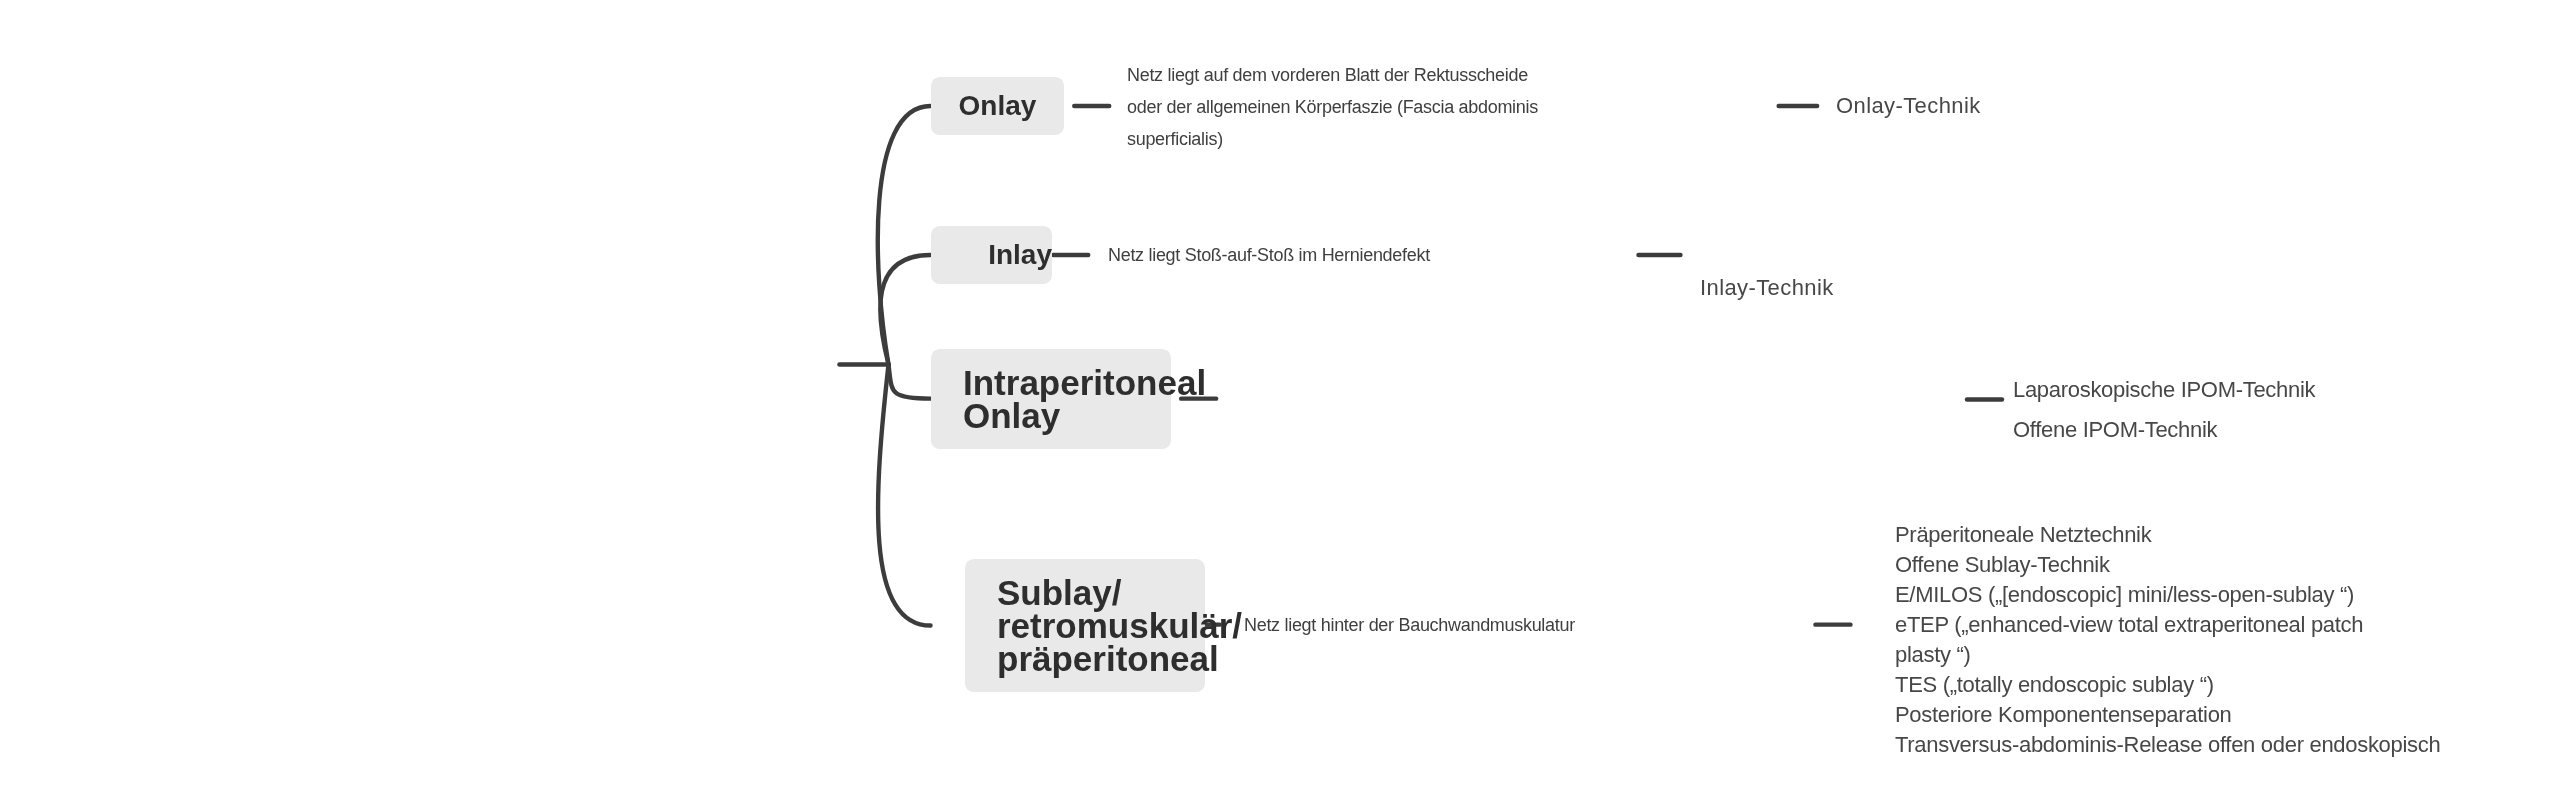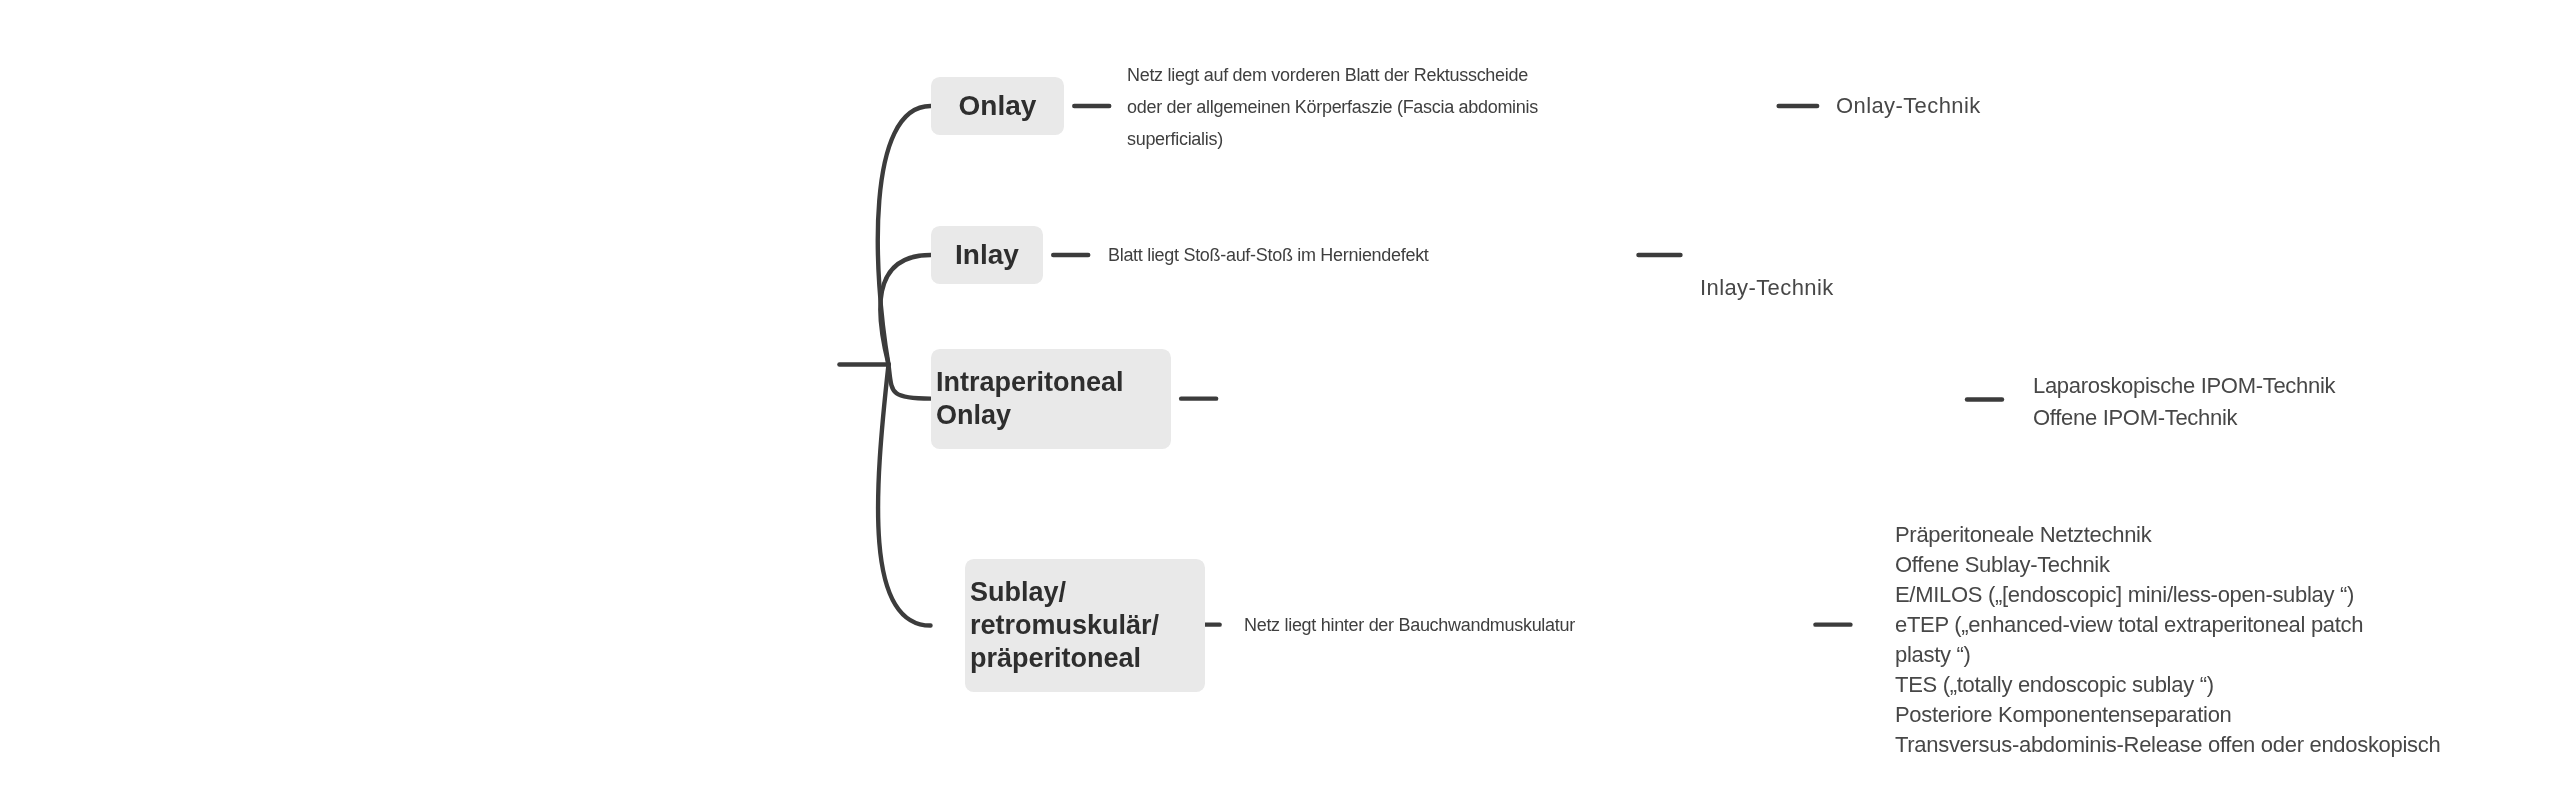--- a/index.html
+++ b/index.html
@@ -41,41 +41,41 @@
     font-size:42px;line-height:53px;
     white-space:pre-line;
     letter-spacing:-0.4px;
   }
   .node.small{
     font-size:28px;
     justify-content:center;
     white-space:pre-line;
   }
   .node.multi{
-    font-size:27px;line-height:33px;
+    font-size:35px;line-height:33px;
     justify-content:flex-start;
-    padding-left:5px;
+    padding-left:32px;
     white-space:pre-line;
   }
   .desc{
     position:absolute;
     font-size:18px;line-height:32px;
     color:var(--body-text);
     letter-spacing:-0.3px;
     white-space:pre-line;
   }
   .techniques{
     position:absolute;
     font-size:22px;
     color:var(--technique-text);
     letter-spacing:0.4px;
     white-space:pre-line;
   }
   .techniques.tight{line-height:30px;letter-spacing:-0.3px;margin-left:34px;}
-  .techniques.pair{line-height:32px;letter-spacing:-0.3px;margin-left:20px;}
+  .techniques.pair{line-height:40px;letter-spacing:-0.3px;}
   .techniques.single{line-height:32px;}
 </style>
 </head>
 <body>
 
 <div class="stage">
 
   <svg class="connectors" viewBox="0 0 2940 904" xmlns="http://www.w3.org/2000/svg">
 
     <line x1="958" y1="416" x2="1014" y2="416"></line>
@@ -98,24 +98,24 @@
 
 
   <div class="node small" style="left:931px;top:77px;width:133px;height:58px;">
     <span>Onlay</span>
   </div>
   <div class="desc" style="left:1127px;top:59px;">Netz liegt auf dem vorderen Blatt der Rektusscheide
 oder der allgemeinen Körperfaszie (Fascia abdominis
 superficialis)</div>
   <div class="techniques single" style="left:1836px;top:90px;">Onlay-Technik</div>
 
-  <div class="node small" style="left:931px;top:226px;width:112px;height:58px;">
+  <div class="node small" style="left:931px;top:226px;width:121px;height:58px;justify-content:flex-end;">
     <span>Inlay</span>
   </div>
-  <div class="desc" style="left:1108px;top:239px;">Blatt liegt Stoß-auf-Stoß im Herniendefekt</div>
+  <div class="desc" style="left:1108px;top:239px;">Netz liegt Stoß-auf-Stoß im Herniendefekt</div>
   <div class="techniques single" style="left:1700px;top:239px;margin-top:33px;">Inlay-Technik</div>
 
   <div class="node multi" style="left:931px;top:349px;width:240px;height:100px;">
     <span>Intraperitoneal
 Onlay</span>
   </div>
   <div class="techniques pair" style="left:2013px;top:370px;">Laparoskopische IPOM-Technik
 Offene IPOM-Technik</div>
 
   <div class="node multi" style="left:965px;top:559px;width:240px;height:133px;">

